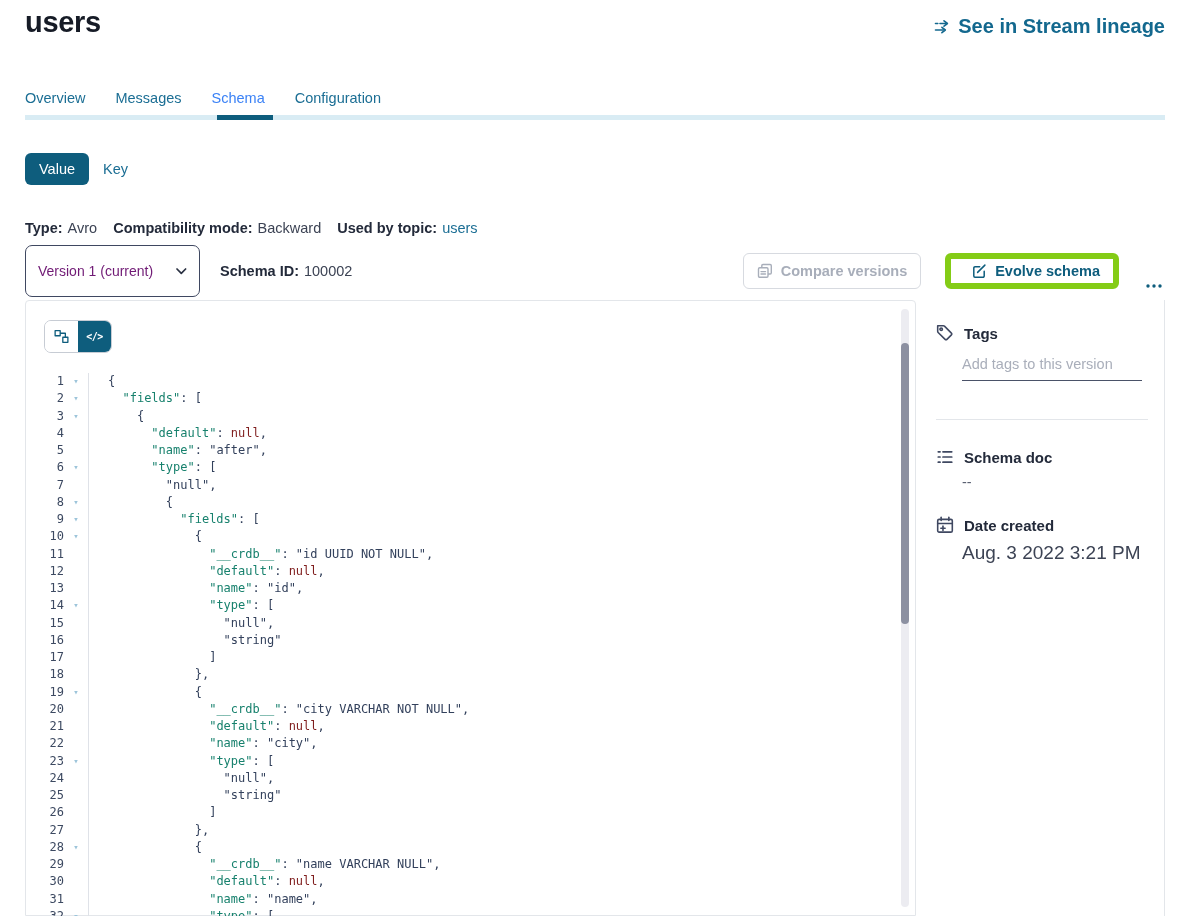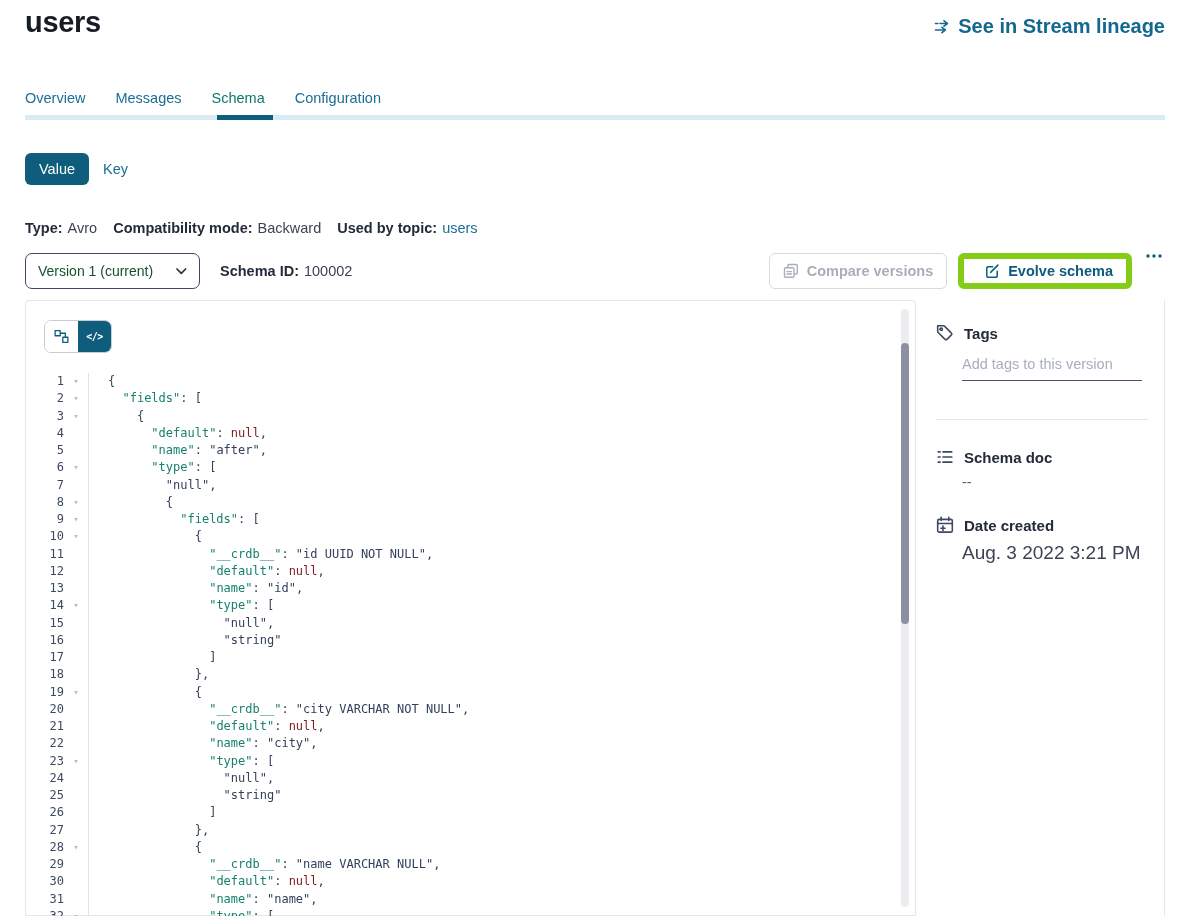--- a/index.html
+++ b/index.html
@@ -8,45 +8,45 @@
   .abs { position:absolute; }
 
   
   #page-title { left:25px; top:6px; font-size:29px; font-weight:700; color:#161b26; letter-spacing:-0.3px; }
   #lineage-link { right:24px; top:15px; display:flex; align-items:center; gap:7px;
     color:#13688e; font-size:20px; font-weight:700; cursor:pointer; text-decoration:none; }
 
   
   #tabs { left:25px; top:90px; display:flex; gap:30px; font-size:14.5px; }
   .tab { color:#1b6e94; cursor:pointer; }
-  .tab.active { color:#0f766e; }
+  .tab.active { color:#3b82f6; }
   #tabbar { left:25px; right:24px; top:115px; height:5px; background:#d9ecf4; }
   #tabbar-active { position:absolute; left:192px; top:0; width:56px; height:5px; background:#0e5d7d; }
 
   
   #value-btn { left:25px; top:153px; height:32px; padding:0 14px; background:#0e5d7d; color:#fff;
     border:none; border-radius:6px; font-size:14.5px; font-family:inherit; cursor:pointer; }
   #key-btn { left:103px; top:153px; height:32px; display:flex; align-items:center;
     color:#1b6e94; font-size:14.5px; cursor:pointer; background:none; border:none; font-family:inherit; }
 
   
   #meta-row { left:25px; top:220px; font-size:14.5px; color:#3c4354; display:flex; align-items:center; }
   #meta-row b { color:#232a3a; }
   #meta-row .pair { margin-right:16px;text-align:center; }
   #meta-row .lbl { margin-right:5px; }
   .link { color:#1b6e94; cursor:pointer; }
 
   
   #version-row { left:25px; right:24px; top:253px; height:36px; display:flex; align-items:center; }
-  #version-select { width:175px; height:36px; border:1px solid #3f4861; border-radius:7px;
+  #version-select { width:175px; height:52px; border:1px solid #3f4861; border-radius:7px;
     display:flex; align-items:center; justify-content:space-between; padding:0 12px;
-    font-size:14px; color:#14532d; background:#fff; cursor:pointer; }
+    font-size:14px; color:#701a75; background:#fff; cursor:pointer; }
   #schema-id { margin-left:20px; font-size:14.5px; color:#3c4354; }
   #schema-id b { color:#232a3a; margin-right:5px; }
-  #version-actions { margin-left:auto; display:flex; align-items:flex-start; gap:11px; }
+  #version-actions { margin-left:auto; display:flex; align-items:flex-end; gap:24px; }
   .btn { height:36px; border-radius:6px; background:#fff; display:flex; align-items:center; gap:8px;
     padding:0 13px; font-size:14.5px; font-weight:700; font-family:inherit; cursor:pointer; }
   #compare-btn { border:1px solid #d7dae0; color:#a8aeba; }
   #evolve-btn { border:6px solid #84cc16; color:#0e5d7d;padding-left:20px; }
   #more-btn { background:none; border:none; cursor:pointer; display:flex; align-items:center; padding:0 2px; }
 
   
   #code-panel { left:25px; top:300px; width:891px; height:616px; border:1px solid #e3e6ea;
     border-radius:4px 4px 0 0; background:#fff; }
   #view-toggle { position:absolute; left:18px; top:19px; display:inline-flex; height:33px;

